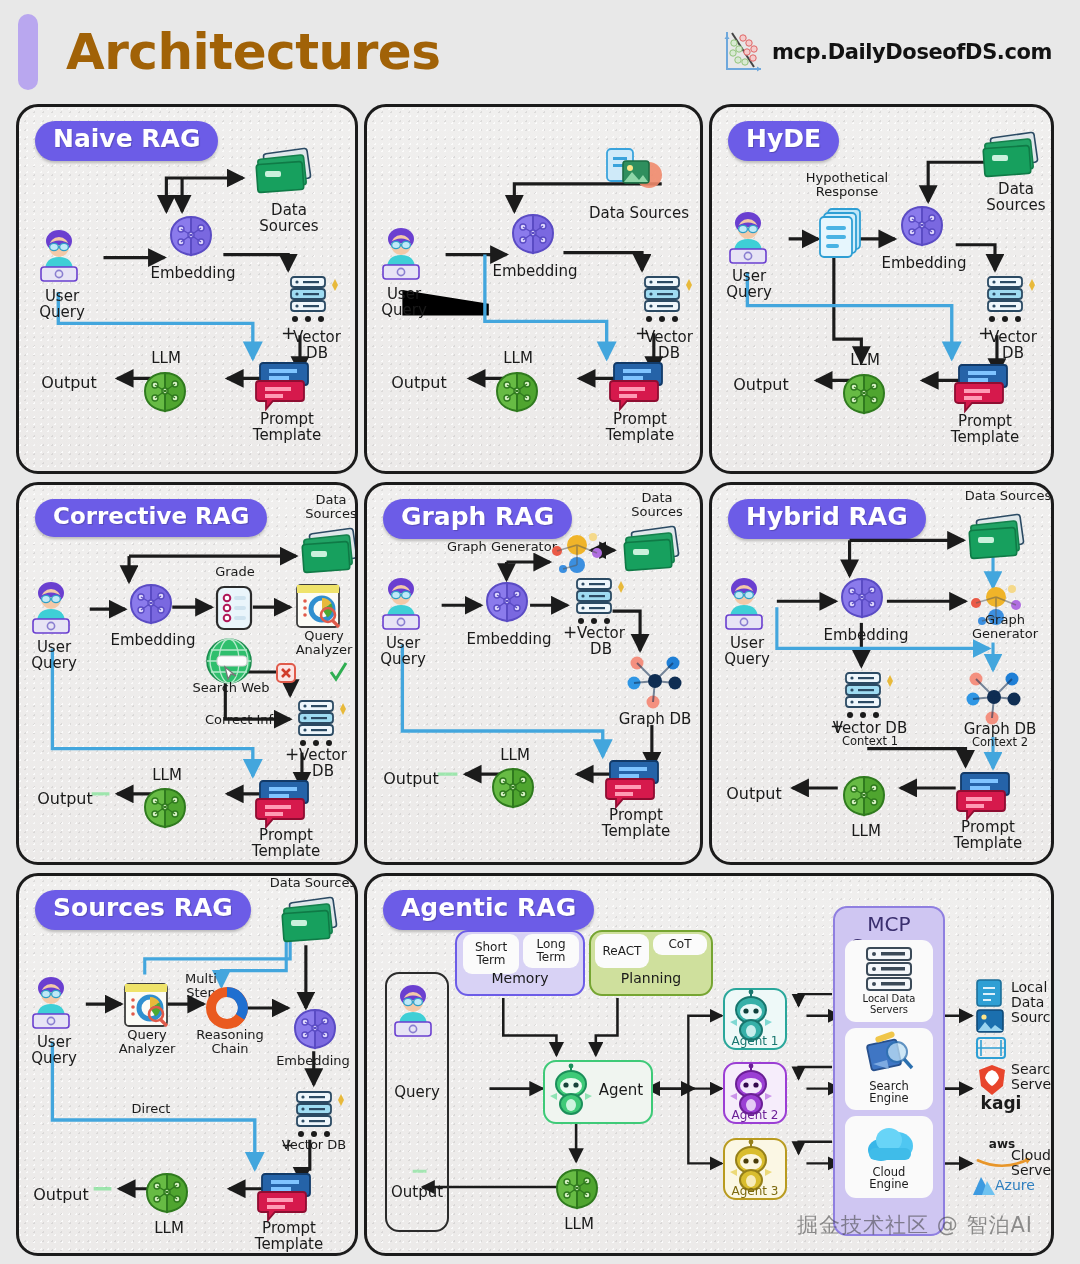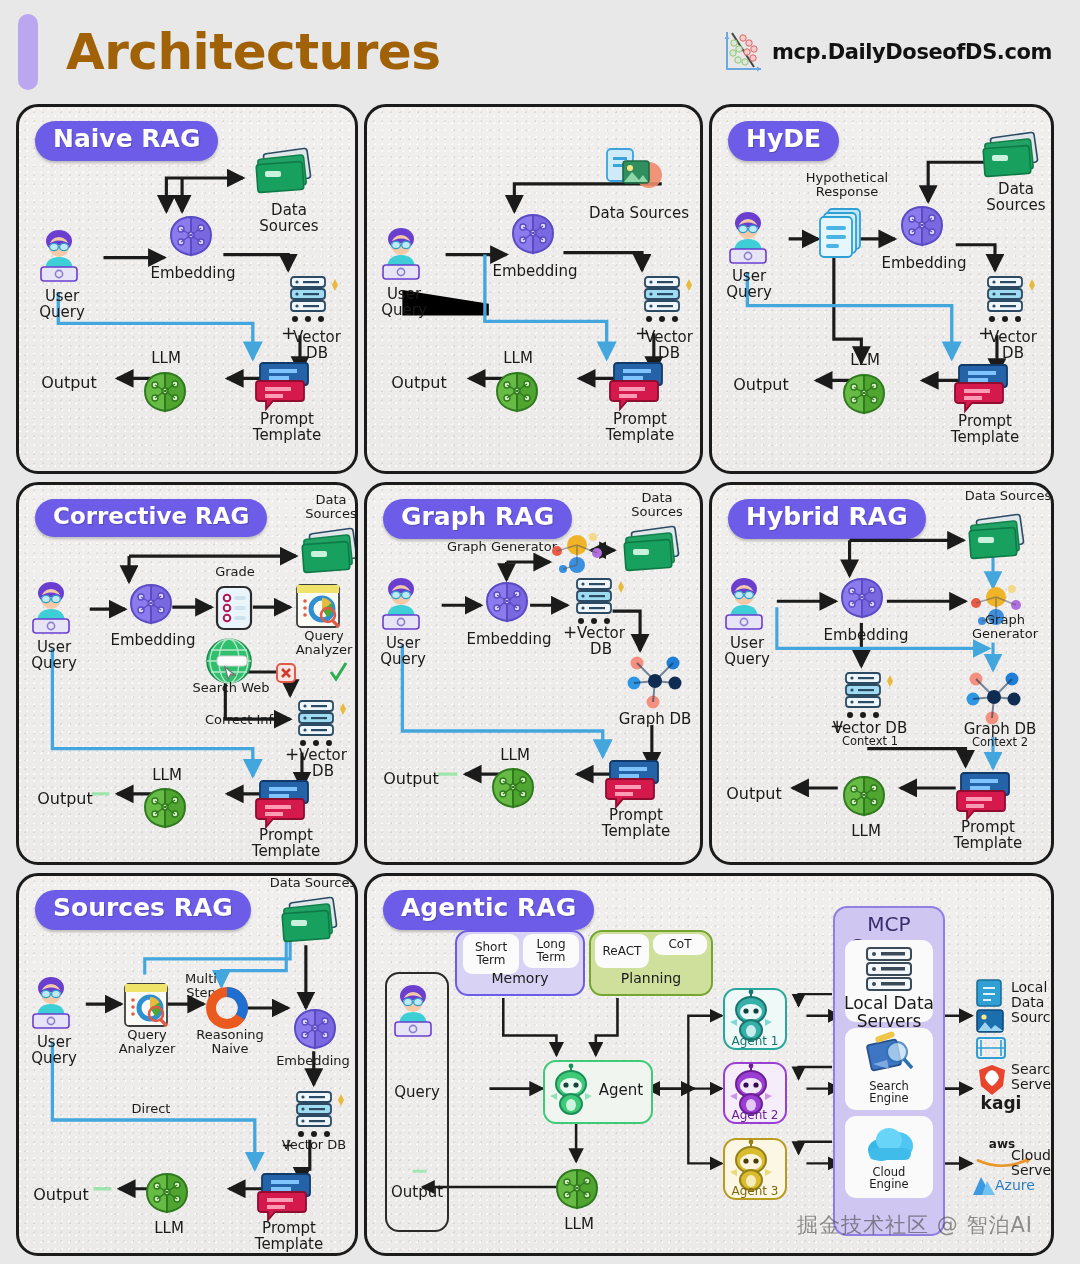--- a/index.html
+++ b/index.html
@@ -837,21 +837,21 @@
     <div class="lbl sm" style="left:88px;top:152px;width:80px">Query
 Analyzer</div>
     <div class="lbl sm" style="left:152px;top:96px;width:60px">Multi
 Step</div>
     <div class="node" style="left:186px;top:110px">
         <svg width="46" height="46">
           <use href="#g-donut"></use>
         </svg>
       </div>
     <div class="lbl sm" style="left:168px;top:152px;width:86px">Reasoning
-Naive</div>
+Chain</div>
     <div class="node" style="left:262px;top:22px">
         <svg width="62" height="46">
           <use href="#g-folders"></use>
         </svg>
       </div>
     <div class="lbl sm" style="left:246px;top:0px;width:96px">Data Sources</div>
     <div class="node" style="left:272px;top:132px">
         <svg width="52" height="46">
           <use href="#g-brainp"></use>
         </svg>
@@ -978,21 +978,21 @@
     <div class="lbl xs" style="left:352px;top:309px;width:72px;font-size:12px;color:#7d6a10">Agent 3</div>
 
     <div class="mcp-panel" style="left:466px;top:30px;width:112px;height:330px"></div>
     <div class="lbl" style="left:466px;top:38px;width:112px;font-size:20px;color:#3a2f6e">MCP Servers</div>
     <div class="mcp-card" style="left:478px;top:64px;width:88px;height:82px"></div>
     <div class="node" style="left:498px;top:70px">
         <svg width="48" height="46">
           <use href="#g-server"></use>
         </svg>
       </div>
-    <div class="lbl xs" style="left:476px;top:118px;width:92px;font-size:17px">Local Data
+    <div class="lbl xs" style="left:476px;top:118px;width:92px;font-size:10px">Local Data
 Servers</div>
     <div class="mcp-card" style="left:478px;top:152px;width:88px;height:82px"></div>
     <div class="node" style="left:496px;top:156px">
         <svg width="52" height="46">
           <use href="#g-searchengine"></use>
         </svg>
       </div>
     <div class="lbl xs" style="left:476px;top:204px;width:92px;font-size:11.5px">Search
 Engine</div>
     <div class="mcp-card" style="left:478px;top:240px;width:88px;height:82px"></div>

